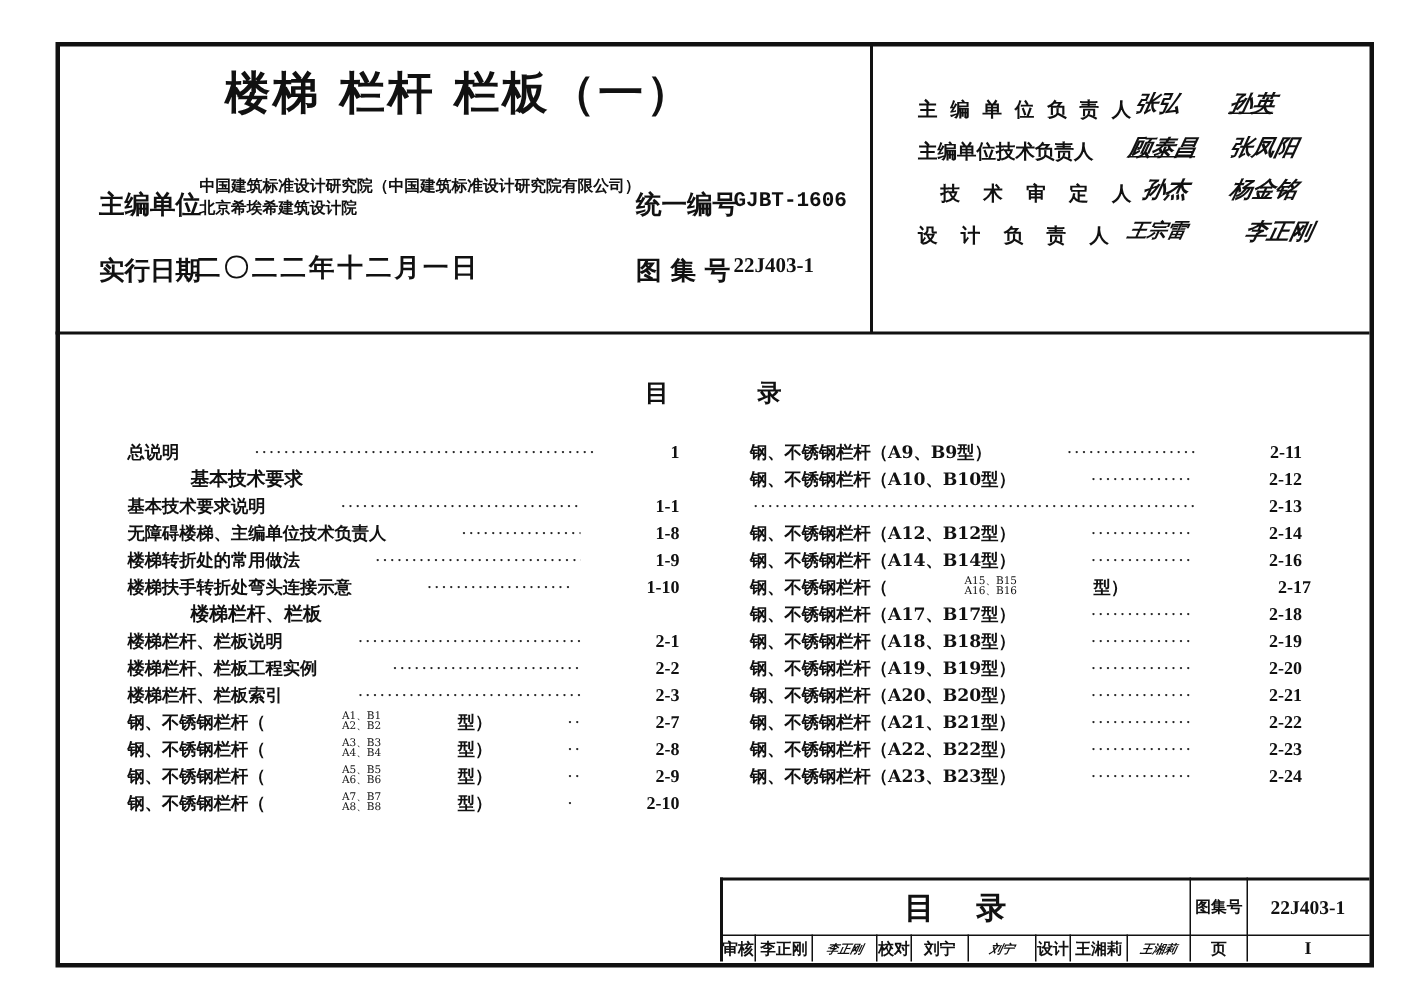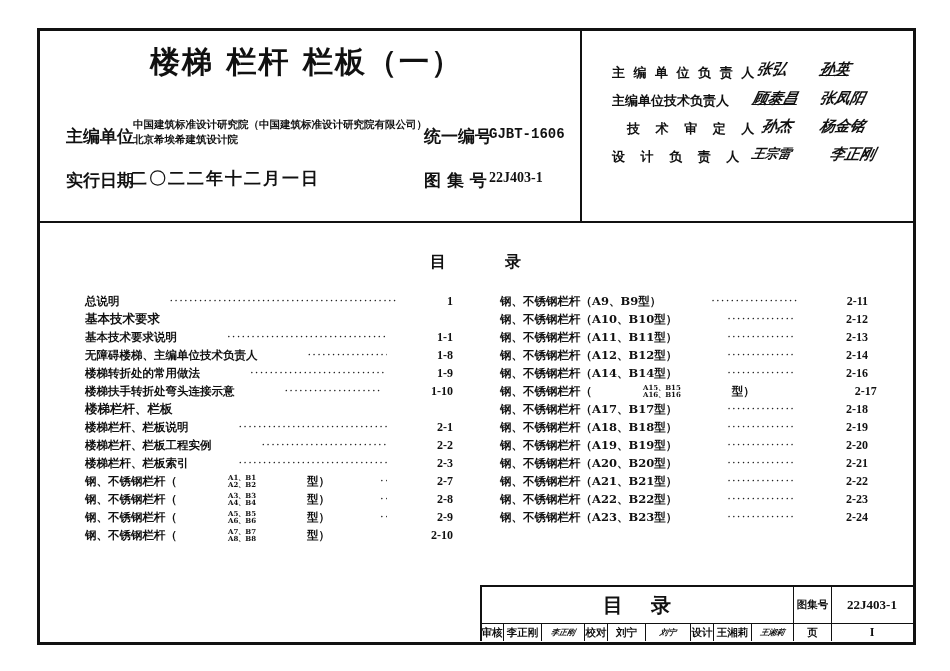--- a/index.html
+++ b/index.html
@@ -24,23 +24,23 @@
 
   .toc-head { position: absolute; top: 252px; font-size: 16px; font-weight: bold; font-family: "DejaVu Sans", sans-serif; }
 
   .toc-col { position: absolute; top: 292px; width: 370px; }
   .toc-item { height: 18px; display: flex; align-items: center; font-size: 11.5px; font-weight: bold; white-space: nowrap; gap: 48px; }
   .toc-item .t { flex: 0 0 auto; }
   .toc-item .d { flex: 1 1 auto; overflow: hidden; margin: 0 2px; letter-spacing: 1.2px; color: #222;
                  white-space: nowrap; font-weight: normal; }
   .toc-item .d::before { content: "································································································"; }
   .toc-item .p { flex: 0 0 auto; font-family: "Liberation Serif", serif; font-size: 12px; }
-  .toc-item.section .t { font-size: 12.5px; }
+  .toc-item.section .t { font-size: 12.5px; margin-left: 42px; }
   .stack { display: inline-flex; flex-direction: column; font-size: 7px; line-height: 7px; vertical-align: middle;
-           margin: 16px 3px; font-weight: bold; }
+           margin: 16px 3px; font-weight: normal; }
 
   .tb-cell { position: absolute; display: flex; align-items: center; justify-content: center;
              font-size: 10.5px; font-weight: bold; white-space: nowrap; }
 </style>
 </head>
 <body>
 
 <div class="frame"></div>
 
 <div class="hline" style="left:37px; top:221px; width:876px;"></div>
@@ -172,21 +172,20 @@
       <span class="t">钢、不锈钢栏杆（A9、B9型）</span>
       <span class="d"></span>
       <span class="p">2-11</span>
     </div>
   <div class="toc-item">
       <span class="t">钢、不锈钢栏杆（A10、B10型）</span>
       <span class="d"></span>
       <span class="p">2-12</span>
     </div>
   <div class="toc-item">
-      <span class="t">钢、不锈钢栏杆（A11、B11型）</span>
       <span class="d"></span>
       <span class="p">2-13</span>
     </div>
   <div class="toc-item">
       <span class="t">钢、不锈钢栏杆（A12、B12型）</span>
       <span class="d"></span>
       <span class="p">2-14</span>
     </div>
   <div class="toc-item">
       <span class="t">钢、不锈钢栏杆（A14、B14型）</span>

